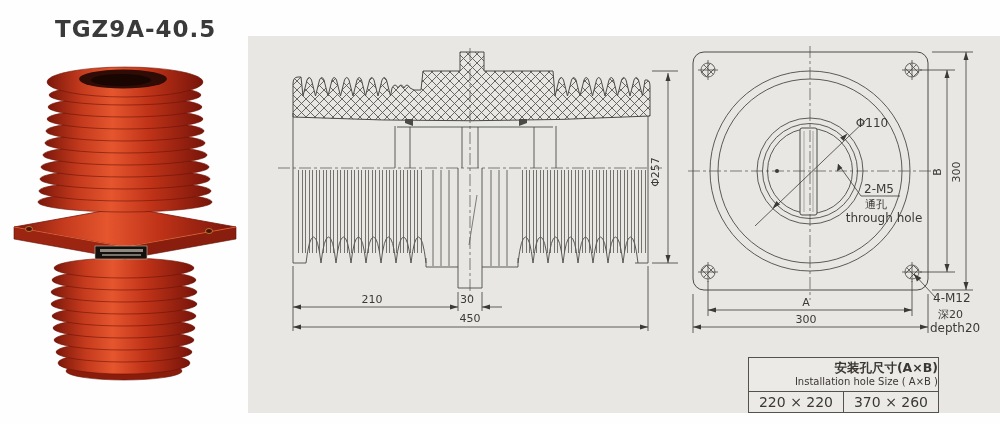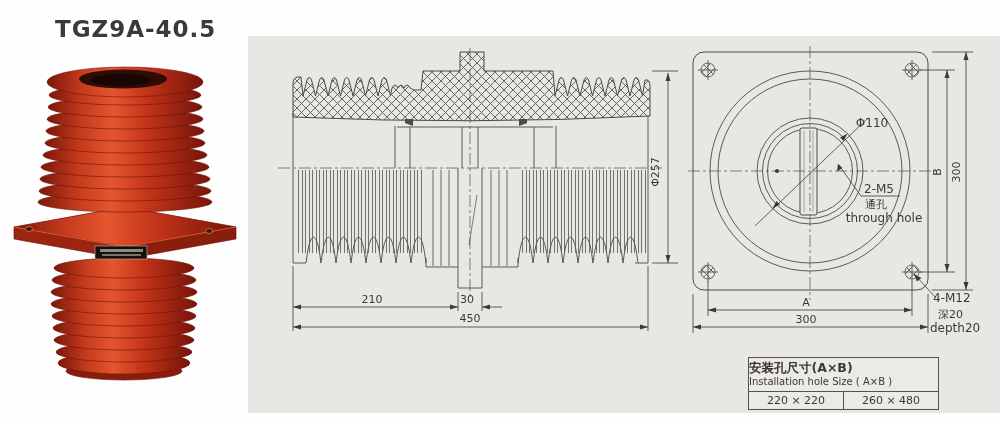--- a/index.html
+++ b/index.html
@@ -3,25 +3,25 @@
 <meta charset="utf-8">
 <style>
   html,body{margin:0;padding:0;background:#ffffff;width:1000px;height:424px;overflow:hidden;
             font-family:"DejaVu Sans","Liberation Sans",sans-serif;}
   .stage{position:relative;width:1000px;height:424px;background:#fefefe;}
   .title{position:absolute;left:55px;top:16px;font-size:23px;font-weight:bold;color:#3a3a3a;letter-spacing:1px;}
   .panel{position:absolute;left:248px;top:36px;width:752px;height:377px;background:#e8e7e3;}
   .art{position:absolute;left:0;top:0;width:1000px;height:424px;}
   svg text{font-family:"DejaVu Sans","Liberation Sans",sans-serif;fill:#3b3a37;}
   .tbl{position:absolute;left:748px;top:357px;width:189px;border:1px solid #55524c;background:#eceae6;color:#3b3833;}
-  .tbl-head{border-bottom:1px solid #55524c;text-align:left;padding:2px 0 3px 0;line-height:1.25;}
+  .tbl-head{border-bottom:1px solid #55524c;text-align:right;padding:2px 0 3px 0;line-height:1.25;}
   .tbl-head .cn{font-size:12.5px;font-weight:bold;}
   .tbl-head .en{font-size:10px;}
   .tbl-row{display:flex;}
-  .tbl-cell{flex:1;text-align:center;font-size:11px;padding:2px 0;}
+  .tbl-cell{flex:1;text-align:center;font-size:14px;padding:2px 0;}
   .tbl-cell:first-child{border-right:1px solid #55524c;}
 </style>
 </head>
 <body>
 
 <div class="stage">
 
   <div class="title">TGZ9A-40.5</div>
 
   <div class="panel"></div>
@@ -245,17 +245,17 @@
     </g>
   </svg>
 
   <div class="tbl">
     <div class="tbl-head">
       <div class="cn">安装孔尺寸(A×B)</div>
       <div class="en">Installation hole Size ( A×B )</div>
     </div>
     <div class="tbl-row">
       <div class="tbl-cell">220 × 220</div>
-      <div class="tbl-cell">260 × 480</div>
+      <div class="tbl-cell">370 × 260</div>
     </div>
   </div>
 
 </div>
 
 </body></html>

